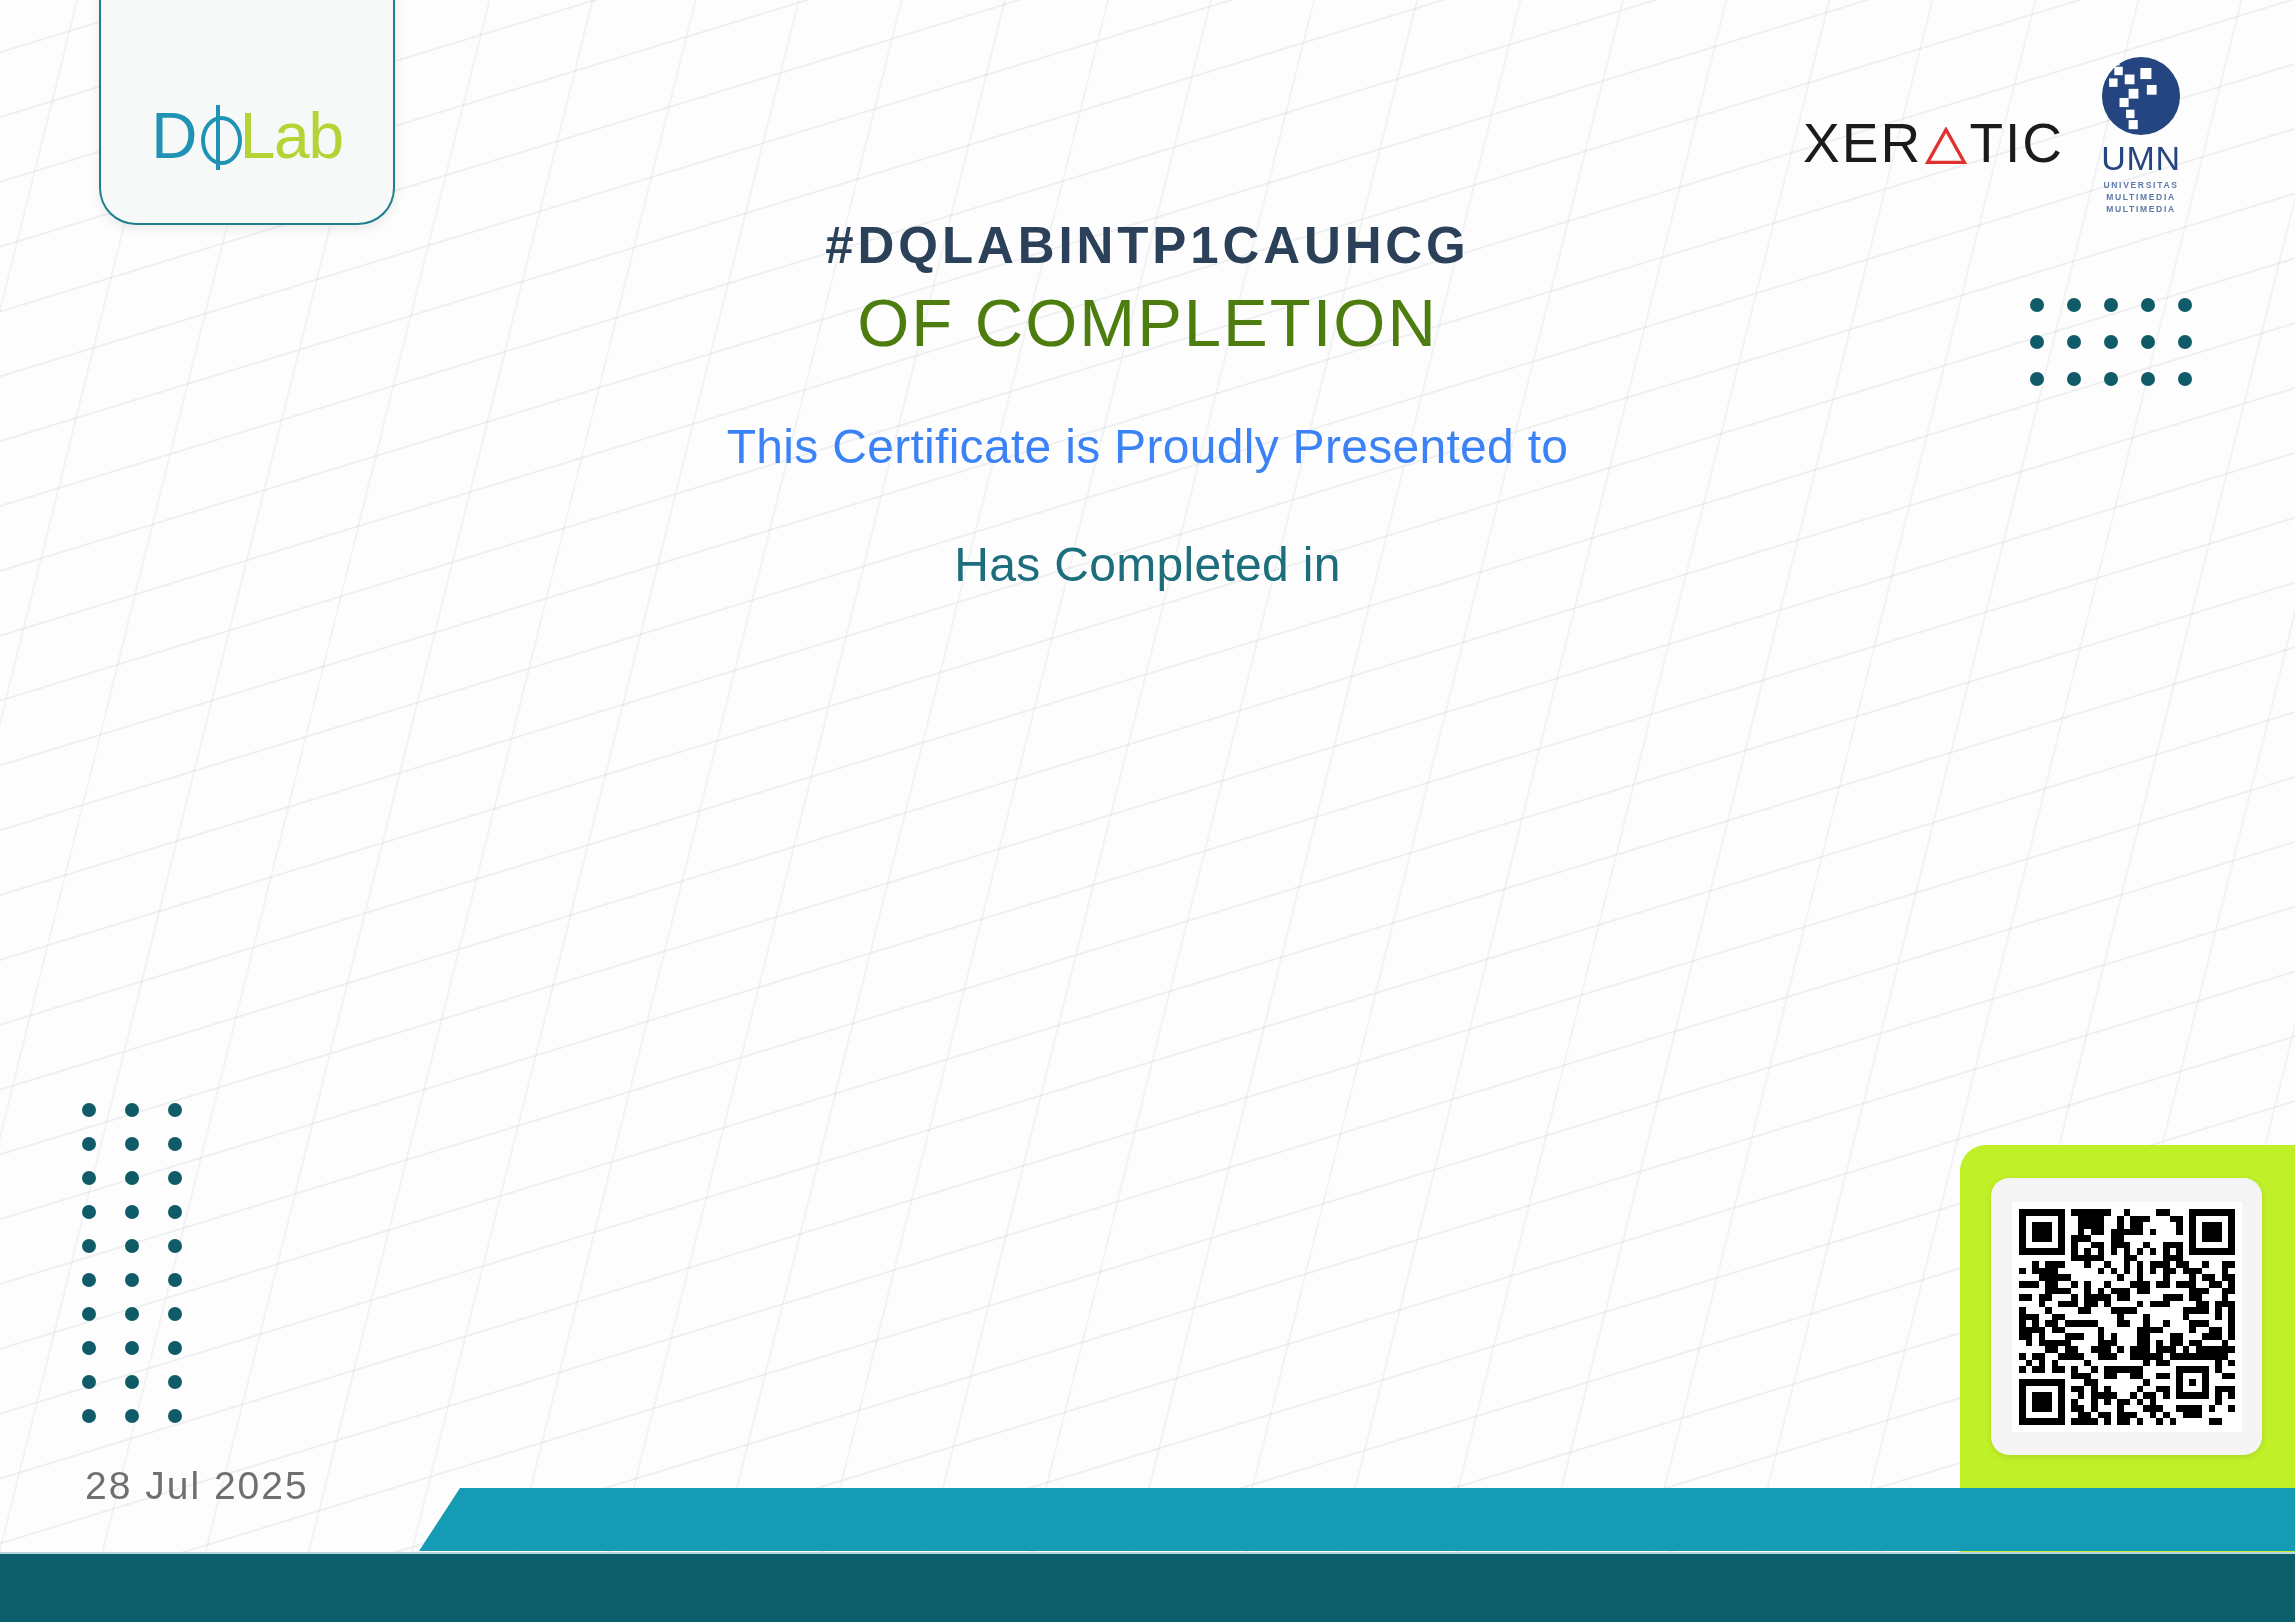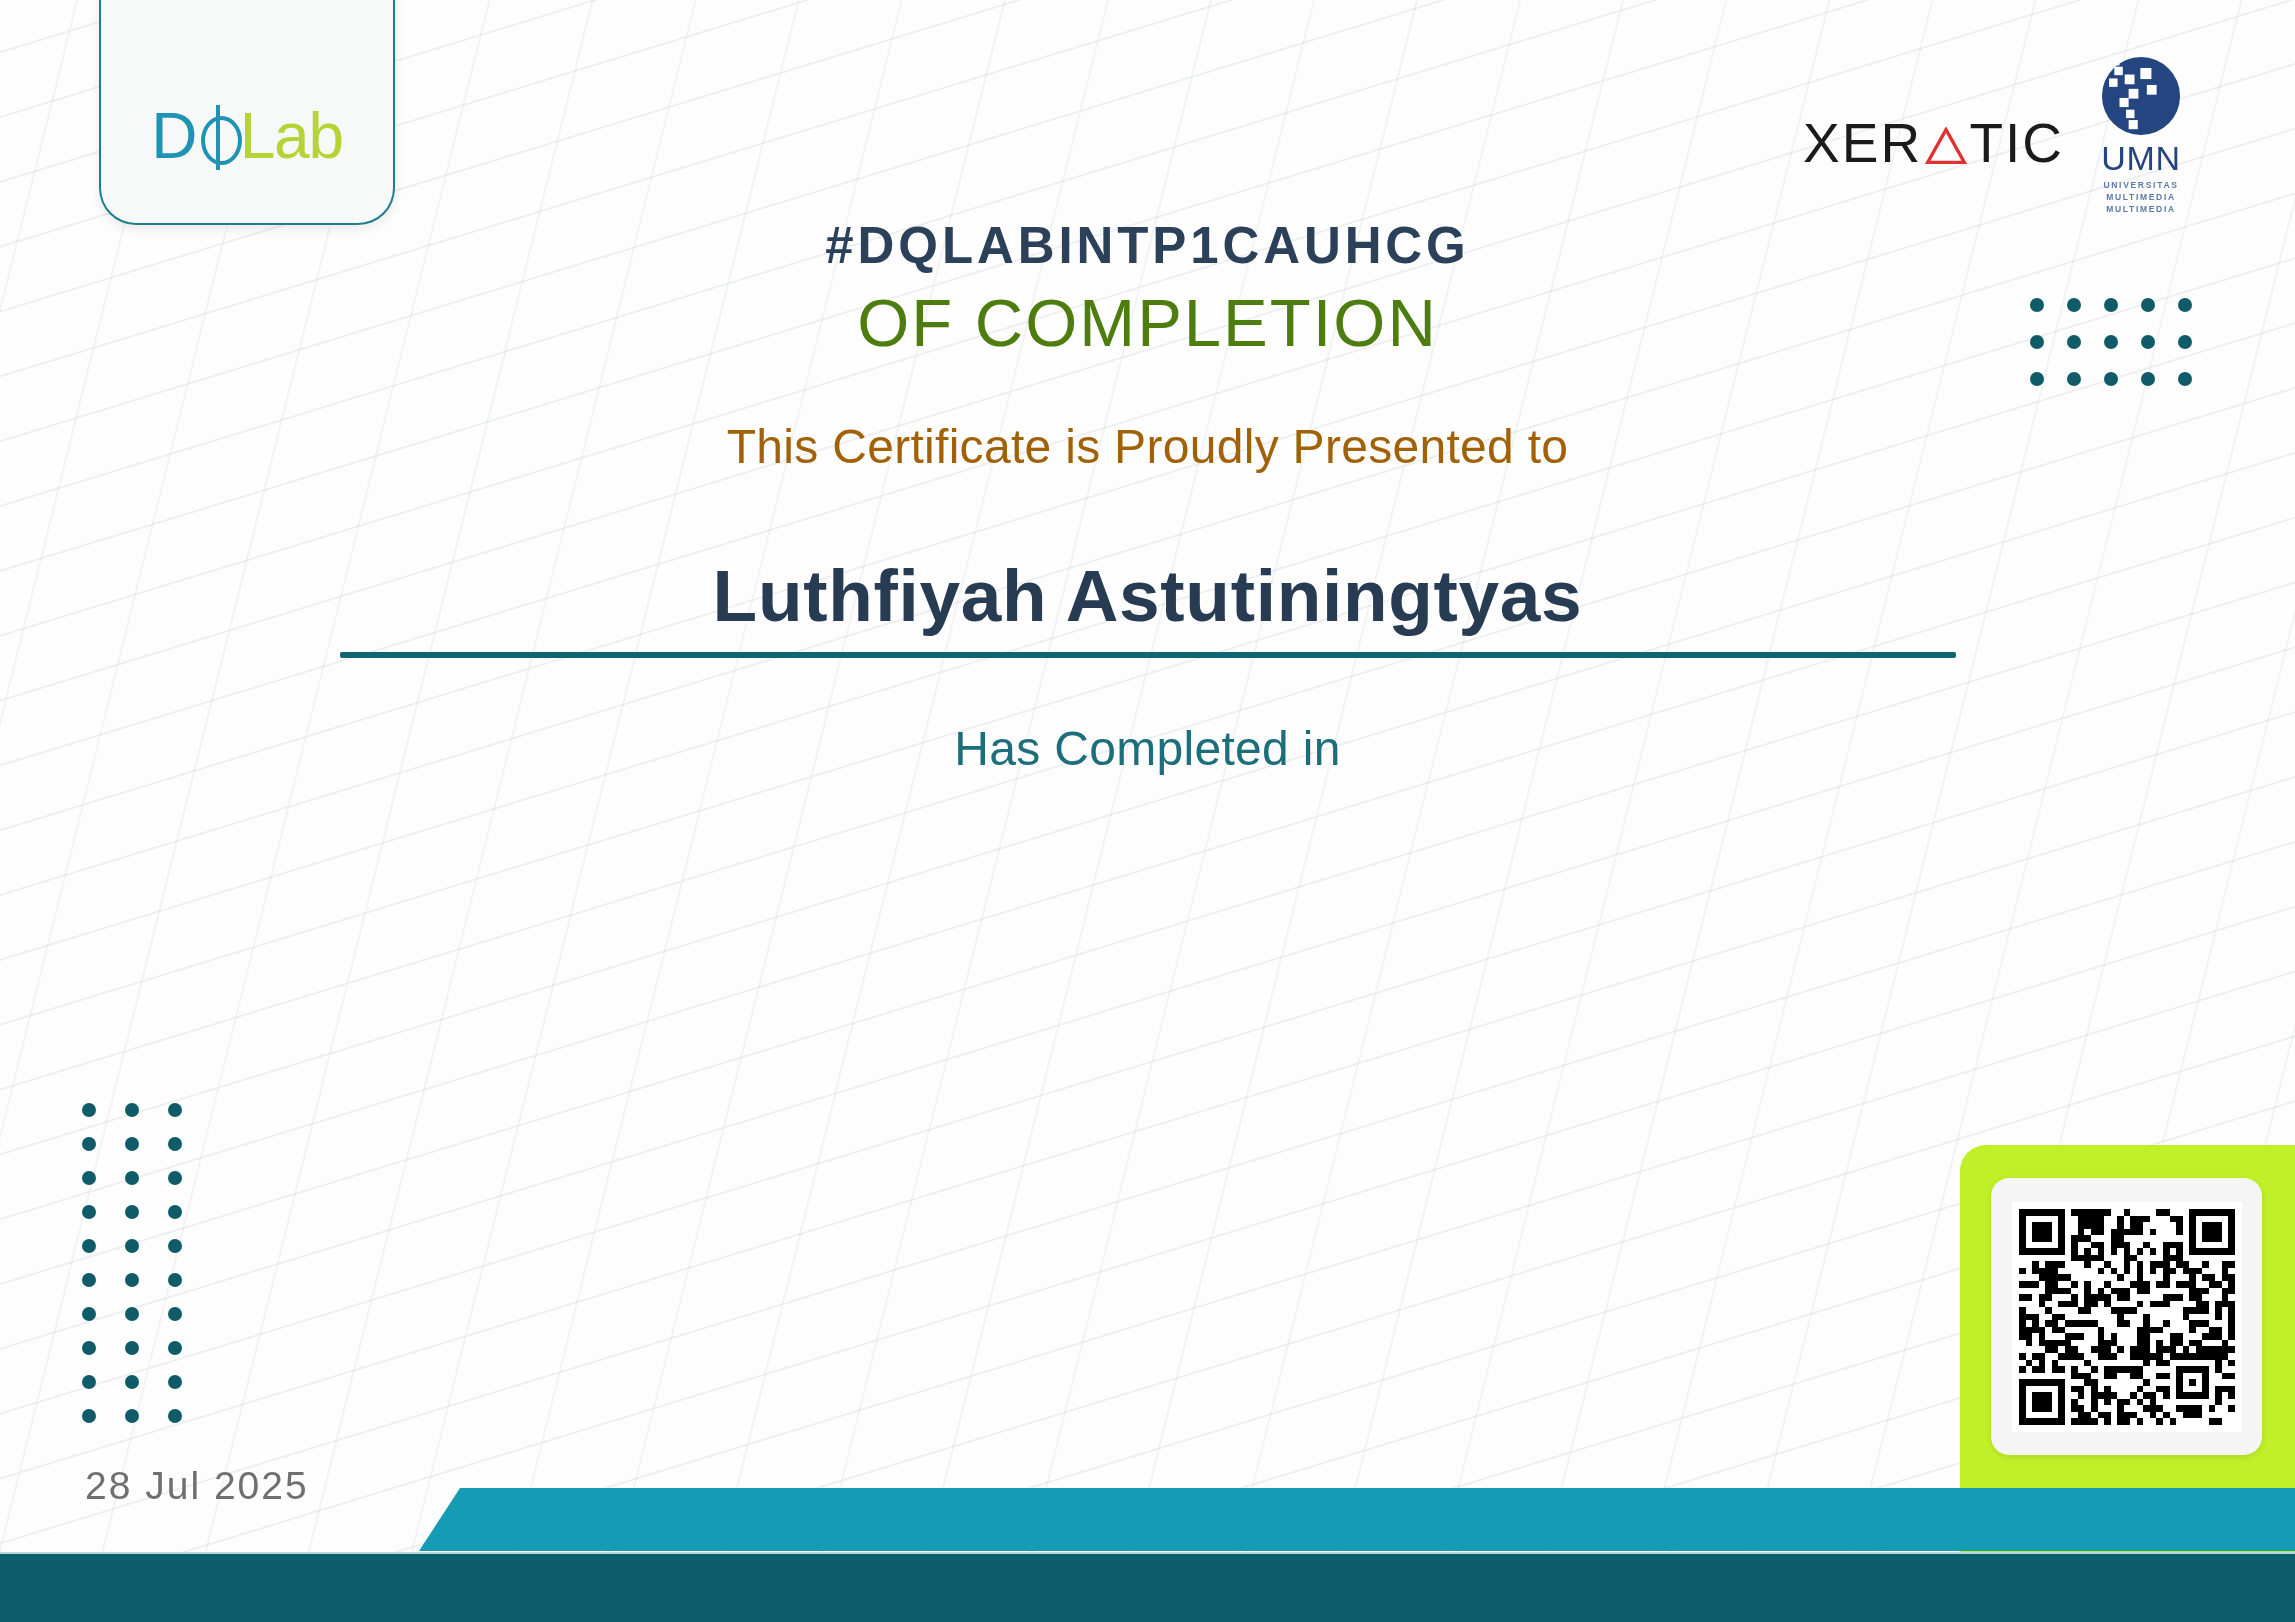--- a/index.html
+++ b/index.html
@@ -217,21 +217,21 @@
     font-weight: 400;
     letter-spacing: 2px;
     color: #4d7c0f;
     line-height: 1;
   }
 
   .presented-to {
     margin-top: 63px;
     font-size: 48px;
     font-weight: 400;
-    color: #a16207;
+    color: #3b82f6;
     letter-spacing: 0.3px;
   }
 
   .recipient-block {
     margin-top: 82px;
     width: 1616px;
     display: flex;
     flex-direction: column;
     align-items: center;
   }
@@ -434,24 +434,20 @@
       <span class="dot" style="background: rgb(15, 91, 104);"></span>
       <span class="dot" style="background: rgb(15, 91, 104);"></span>
       <span class="dot" style="background: rgb(15, 91, 104);"></span>
     </div>
 
   <div class="content">
     <div class="hashtag">#DQLABINTP1CAUHCG</div>
     <div class="cert-sub">OF COMPLETION</div>
     <div class="presented-to">This Certificate is Proudly Presented to</div>
 
-    <div class="recipient-block">
-      <div class="recipient-name">Luthfiyah Astutiningtyas</div>
-      <div class="recipient-rule"></div>
-    </div>
 
     <div class="completed-in">Has Completed in</div>
   </div>
 
   <div class="issue-date">28 Jul 2025</div>
 
   <div class="qr-panel">
     <div class="qr-card">
       <div class="qr-inner">
         <svg id="qr-svg" viewBox="0 0 33 33" width="216" height="216" shape-rendering="crispEdges" aria-hidden="true">

